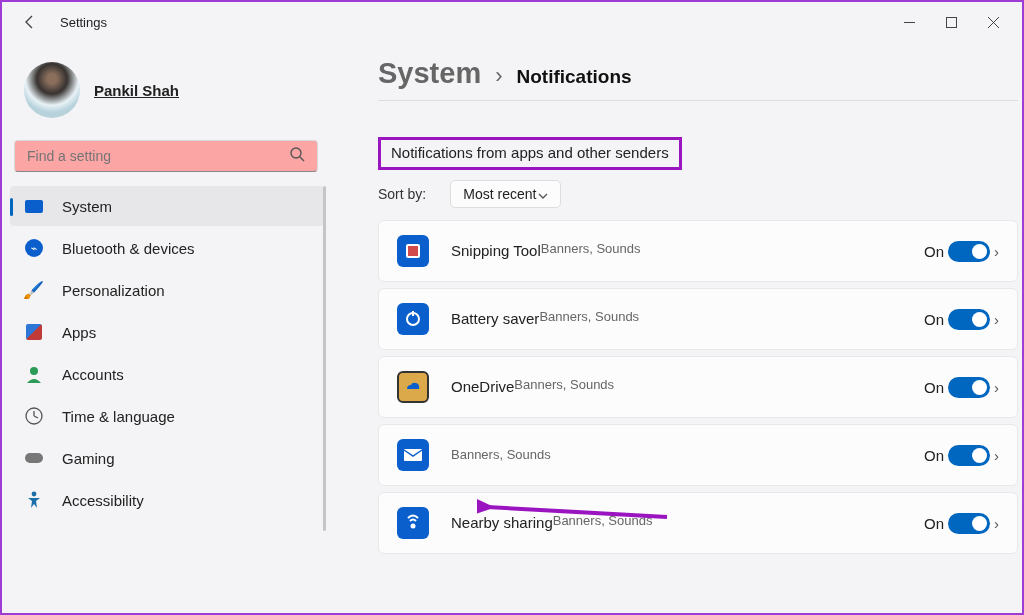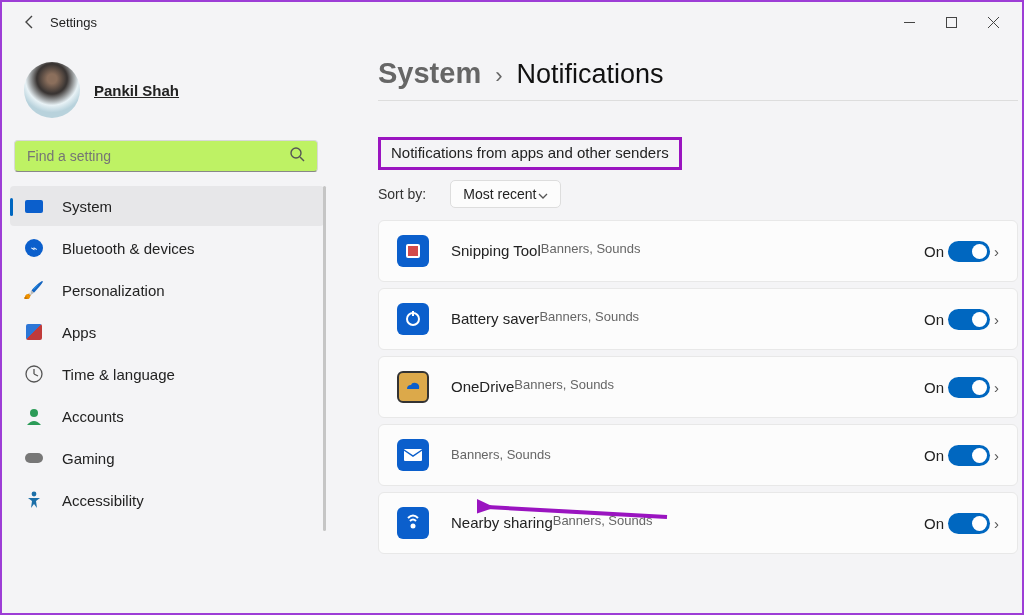--- a/index.html
+++ b/index.html
@@ -1,46 +1,46 @@
 <!DOCTYPE html>
 <html><head>
   <meta charset="utf-8">
   <style>
     * { margin: 0; padding: 0; box-sizing: border-box; font-family: 'Segoe UI', Tahoma, sans-serif; }
     body { width: 1024px; height: 615px; background: #f4f4f6; border: 2px solid #9d3dd6; overflow: hidden; position: relative; }
     
     .titlebar { height: 40px; display: flex; align-items: center; padding: 0 8px; }
     .back-btn { width: 40px; height: 36px; display: flex; align-items: center; justify-content: center; cursor: pointer; }
-    .title { font-size: 13px; color: #222; }
+    .title { font-size: 13px; color: #222; margin-left: 10px; }
     .win-controls { margin-left: auto; display: flex; }
     .win-btn { width: 42px; height: 30px; display: flex; align-items: center; justify-content: center; color: #555; cursor: pointer; }
     
     .user-row { display: flex; align-items: center; padding: 20px 14px 22px 14px; }
     .avatar { width: 56px; height: 56px; border-radius: 50%; background: radial-gradient(circle at 50% 30%, #8b6f5c 10%, #3b3634 30%, #3b3634 32%, #e8f2f6 55%, #b8d2dc 70%); margin-right: 14px; }
     .username { font-size: 15px; font-weight: 600; color: #222; text-decoration: underline; }
     
     .layout { display: flex; height: calc(100% - 40px); }
     .sidebar { width: 326px; padding: 0 4px 0 8px; display: flex; flex-direction: column; }
     .content { flex: 1; padding: 15px 20px 0 50px; overflow: hidden; }
     
-    .search-box { display: flex; align-items: center; margin: 0 6px 14px 4px; padding: 5px 12px; border: 1px solid #d8d8d8; border-radius: 4px; border-bottom: 1.5px solid #888; background: #bef264; }
+    .search-box { display: flex; align-items: center; margin: 0 6px 14px 4px; padding: 5px 12px; border: 1px solid #d8d8d8; border-radius: 4px; border-bottom: 1.5px solid #888; background: #fca5a5; }
     .search-box input { flex: 1; border: none; outline: none; background: transparent; font-size: 14px; color: #666; }
     
     .nav { display: flex; flex-direction: column; gap: 2px; position: relative; }
     .nav-scrollbar { position: absolute; right: -2px; top: 0; width: 3px; height: 345px; background: #c5c5c5; border-radius: 2px; }
     .nav-item { display: flex; align-items: center; height: 40px; padding: 0 14px; border-radius: 4px; cursor: pointer; position: relative; }
     .nav-item.selected { background: #e7e7e9; }
     .nav-item.selected::before { content: ''; position: absolute; left: 0; top: 12px; width: 3px; height: 18px; background: #0067c0; border-radius: 2px; }
     .nav-icon { width: 20px; height: 20px; margin-right: 18px; display: flex; align-items: center; justify-content: center; font-size: 15px; color: #555; }
     .nav-label { font-size: 15px; color: #222; }
     
     .breadcrumb { display: flex; align-items: baseline; gap: 14px; margin-bottom: 10px; }
     .crumb-parent { font-size: 29px; font-weight: 600; color: #666; }
     .crumb-sep { font-size: 22px; color: #666; }
-    .crumb-current { font-size: 27px; font-weight: 400; color: #111; }
+    .crumb-current { font-size: 19px; font-weight: 700; color: #111; }
     .divider { height: 1px; background: #ddd; margin-bottom: 36px; width: 640px; }
     
     .section-head { display: inline-block; border: 3px solid #9a14c0; padding: 4px 10px 6px 10px; font-size: 15px; font-weight: 400; color: #222; }
     
     .sort-row { display: flex; align-items: center; margin: 10px 0 12px 0; }
     .sort-label { font-size: 14px; color: #333; margin-right: 24px; }
     .sort-select { display: flex; align-items: center; gap: 2px; padding: 5px 12px; border: 1px solid #ddd; border-radius: 5px; background: #fcfcfc; font-size: 14px; color: #222; cursor: pointer; }
     
     .app-card { display: flex; align-items: center; background: #fcfcfc; border: 1px solid #e8e8e8; border-radius: 6px; padding: 14px 18px; margin-bottom: 6px; width: 640px; }
     .app-icon { width: 32px; height: 32px; border-radius: 6px; display: flex; align-items: center; justify-content: center; margin-right: 22px; font-size: 17px; color: white; }
@@ -126,34 +126,34 @@
       </div>
       <div class="nav-item">
         <span class="nav-icon">
             <span class="ic-apps"></span>
           </span>
         <span class="nav-label">Apps</span>
       </div>
       <div class="nav-item">
         <span class="nav-icon">
             <svg width="18" height="18" viewBox="0 0 18 18">
+              <circle cx="9" cy="6" r="4" fill="#2b9b57"></circle>
+              <path d="M2 18 Q9 10 16 18 Z" fill="#2b9b57"></path>
+            </svg>
+          </span>
+        <span class="nav-label">Accounts</span>
+      </div>
+      <div class="nav-item">
+        <span class="nav-icon">
+            <svg width="18" height="18" viewBox="0 0 18 18">
               <circle cx="9" cy="9" r="8" stroke="#555" stroke-width="1.3" fill="none"></circle>
               <path d="M9 9 L9 4 M9 9 L13 11" stroke="#555" stroke-width="1.3" fill="none"></path>
             </svg>
           </span>
         <span class="nav-label">Time &amp; language</span>
-      </div>
-      <div class="nav-item">
-        <span class="nav-icon">
-            <svg width="18" height="18" viewBox="0 0 18 18">
-              <circle cx="9" cy="6" r="4" fill="#2b9b57"></circle>
-              <path d="M2 18 Q9 10 16 18 Z" fill="#2b9b57"></path>
-            </svg>
-          </span>
-        <span class="nav-label">Accounts</span>
       </div>
       <div class="nav-item">
         <span class="nav-icon">
             <svg width="20" height="14" viewBox="0 0 20 14">
               <rect x="1" y="2" width="18" height="10" rx="5" fill="#777"></rect>
             </svg>
           </span>
         <span class="nav-label">Gaming</span>
       </div>
       <div class="nav-item">

